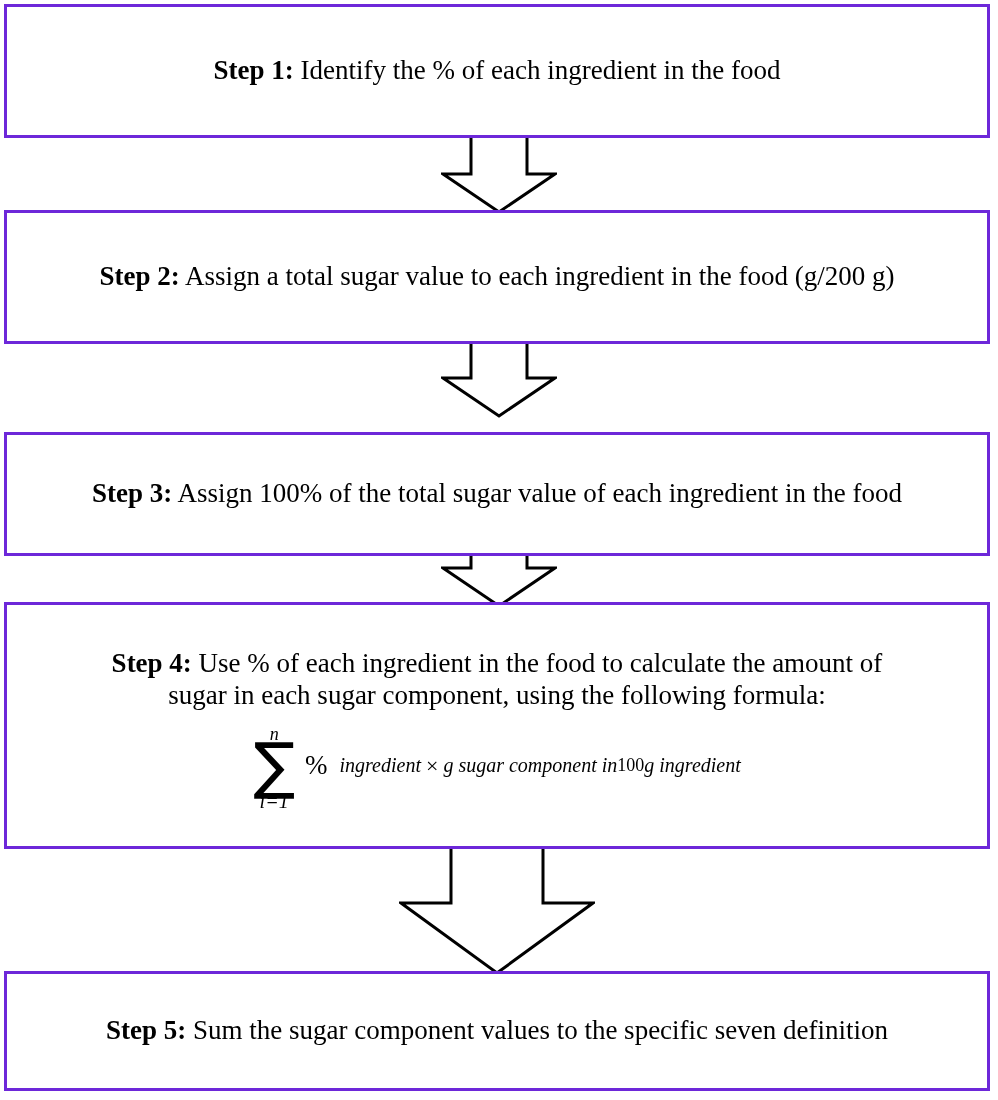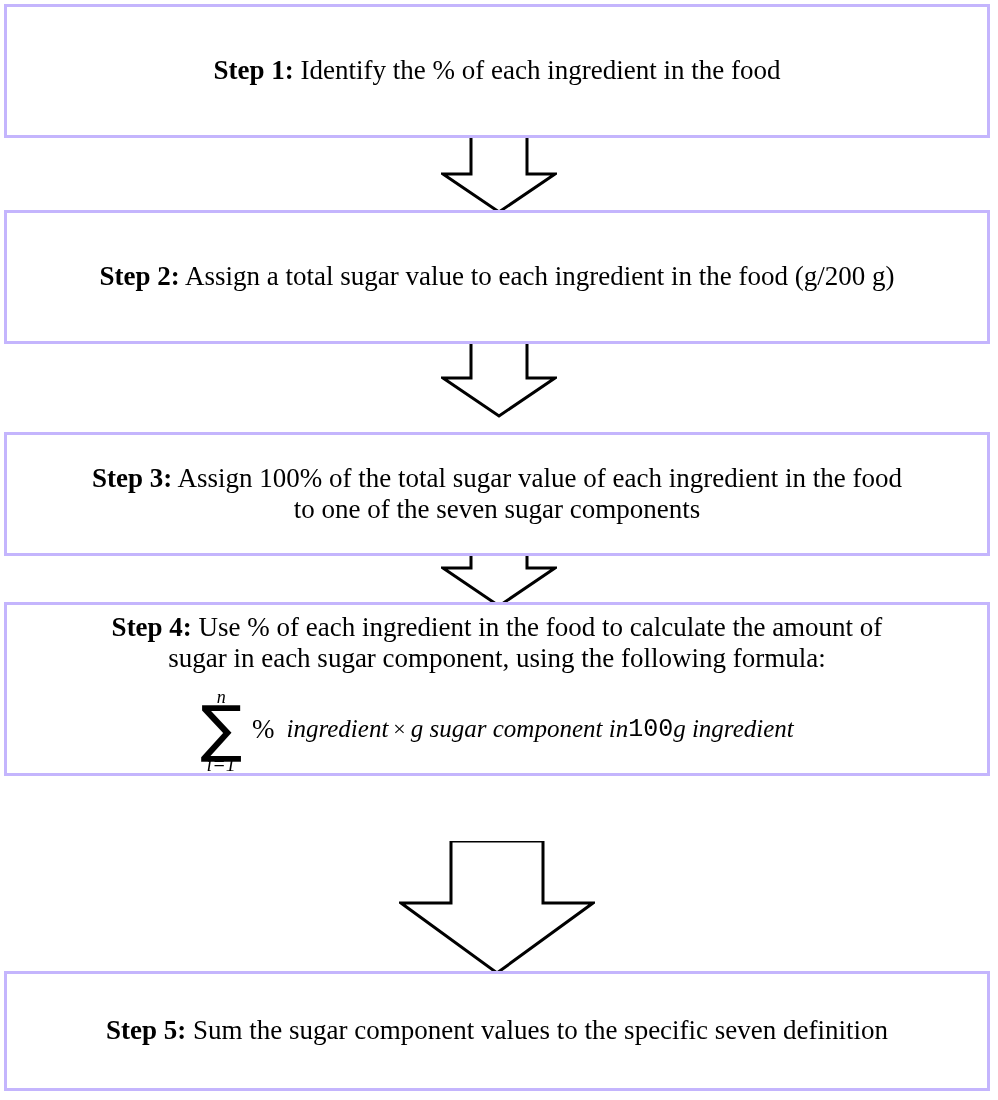--- a/index.html
+++ b/index.html
@@ -14,42 +14,42 @@
   #page {
     position: relative;
     width: 998px;
     height: 1100px;
     background: #ffffff;
     overflow: hidden;
   }
   .step-box {
     position: absolute;
     box-sizing: border-box;
-    border: 3px solid #c4b5fd;
+    border: 3px solid #6d28d9;
     background: #ffffff;
     display: flex;
     flex-direction: column;
     align-items: center;
     justify-content: center;
     text-align: center;
     z-index: 2;
   }
   .step-line {
     font-size: 27px;
     line-height: 1.16;
     white-space: nowrap;
   }
   .step-lbl {
     font-weight: bold;
   }
   
   #box-1 { left: 4px;  top: 4px;   width: 986px; height: 134px; }
   #box-2 { left: 4px;  top: 210px; width: 986px; height: 134px; }
   #box-3 { left: 4px;  top: 432px; width: 986px; height: 124px; }
-  #box-4 { left: 4px;  top: 602px; width: 986px; height: 174px; }
+  #box-4 { left: 4px;  top: 602px; width: 986px; height: 247px; }
   #box-5 { left: 4px;  top: 971px; width: 986px; height: 120px; }
 
   
   .s4-stack {
     display: flex;
     flex-direction: column;
     align-items: center;
     width: 100%;
     padding-top: 6px;
   }
@@ -90,32 +90,31 @@
     font-size: 20px;
     font-style: italic;
     font-family: "Liberation Serif", serif;
     margin-top: -1px;
   }
   .f-pct {
     font-size: 27px;
     margin-right: 12px;
   }
   .f-it {
-    font-size: 25px;
+    font-size: 20px;
     font-style: italic;
   }
   .f-times {
     font-size: 22px;
     font-style: normal;
     padding: 0 5px;
   }
   .f-rom {
-    font-size: 25px;
+    font-size: 18px;
     font-style: normal;
-    font-family: Liberation Mono, monospace;
   }
 
   
   .arrow {
     position: absolute;
     z-index: 1;
   }
   .arrow svg { display: block; }
   .arrow path {
     fill: #ffffff;
@@ -157,21 +156,20 @@
     <svg width="116" height="82" viewBox="0 0 116 82" aria-hidden="true">
       <path d="M 30 0 L 86 0 L 86 42 L 114 42 L 58 80 L 2 42 L 30 42 Z"></path>
     </svg>
   </div>
 
   <div class="step-box" id="box-3">
     <div class="step-line">
       <span class="step-lbl">Step 3:</span>
       <span>Assign 100% of the total sugar value of each ingredient in the food</span>
     </div>
-    <div class="step-line">to one of the seven sugar components</div>
   </div>
 
   <div class="arrow" id="arrow-3">
     <svg width="116" height="80" viewBox="0 0 116 80" aria-hidden="true">
       <path d="M 30 0 L 86 0 L 86 40 L 114 40 L 58 78 L 2 40 L 30 40 Z"></path>
     </svg>
   </div>
 
   <div class="step-box" id="box-4">
     <div class="s4-stack">

